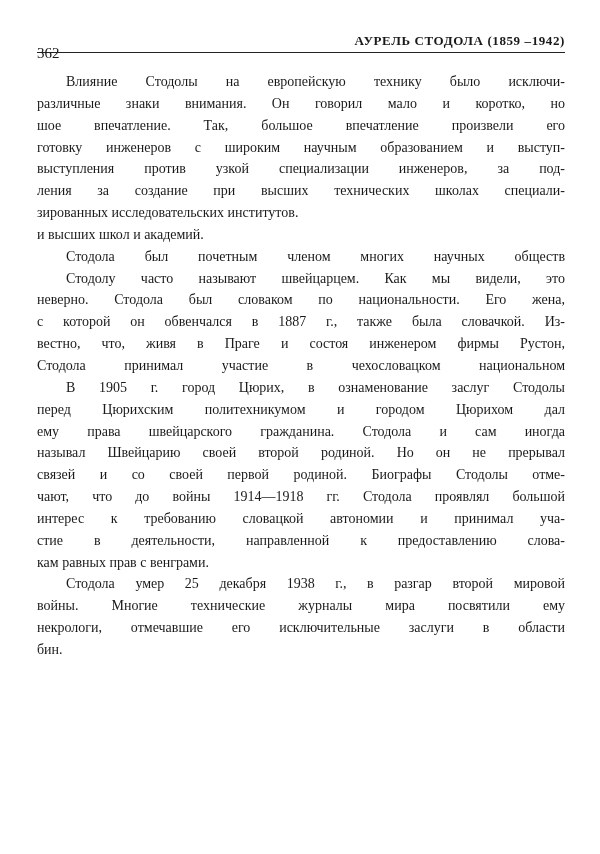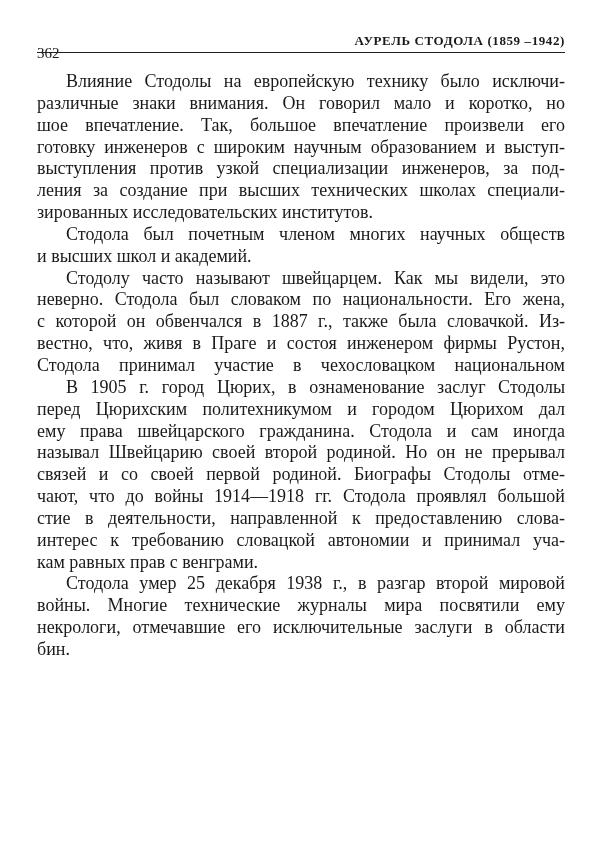--- a/index.html
+++ b/index.html
@@ -52,21 +52,21 @@
     }
     .body-text {
       position: absolute;
       left: 37px;
       top: 71px;
       width: 528px;
     }
     .line {
       height: 21.85px;
       line-height: 21.85px;
-      font-size: 18px;
+      font-size: 14px;
       font-family: "Liberation Serif", serif;
       white-space: nowrap;
       text-align: justify;
       text-align-last: justify;
       overflow: hidden;
     }
     .line.indent {
       padding-left: 29px;
     }
     .line.last {
@@ -86,39 +86,39 @@
     <div>
       <div class="line indent">Влияние Стодолы на европейскую технику было исключи-</div>
       <div class="line">различные знаки внимания. Он говорил мало и коротко, но</div>
       <div class="line">шое впечатление. Так, большое впечатление произвели его</div>
       <div class="line">готовку инженеров с широким научным образованием и выступ-</div>
       <div class="line">выступления против узкой специализации инженеров, за под-</div>
       <div class="line">ления за создание при высших технических школах специали-</div>
       <div class="line last">зированных исследовательских институтов.</div>
     </div>
     <div>
+      <div class="line last">и высших школ и академий.</div>
       <div class="line indent">Стодола был почетным членом многих научных обществ</div>
-      <div class="line last">и высших школ и академий.</div>
     </div>
     <div>
       <div class="line indent">Стодолу часто называют швейцарцем. Как мы видели, это</div>
       <div class="line">неверно. Стодола был словаком по национальности. Его жена,</div>
       <div class="line">с которой он обвенчался в 1887 г., также была словачкой. Из-</div>
       <div class="line">вестно, что, живя в Праге и состоя инженером фирмы Рустон,</div>
       <div class="line">Стодола принимал участие в чехословацком национальном</div>
     </div>
     <div>
       <div class="line indent">В 1905 г. город Цюрих, в ознаменование заслуг Стодолы</div>
       <div class="line">перед Цюрихским политехникумом и городом Цюрихом дал</div>
       <div class="line">ему права швейцарского гражданина. Стодола и сам иногда</div>
       <div class="line">называл Швейцарию своей второй родиной. Но он не прерывал</div>
       <div class="line">связей и со своей первой родиной. Биографы Стодолы отме-</div>
       <div class="line">чают, что до войны 1914—1918 гг. Стодола проявлял большой</div>
+      <div class="line">интерес к требованию словацкой автономии и принимал уча-</div>
       <div class="line">стие в деятельности, направленной к предоставлению слова-</div>
-      <div class="line">интерес к требованию словацкой автономии и принимал уча-</div>
       <div class="line last">кам равных прав с венграми.</div>
     </div>
     <div>
       <div class="line indent">Стодола умер 25 декабря 1938 г., в разгар второй мировой</div>
       <div class="line">войны. Многие технические журналы мира посвятили ему</div>
       <div class="line">некрологи, отмечавшие его исключительные заслуги в области</div>
       <div class="line last">бин.</div>
     </div>
   </div>
 

